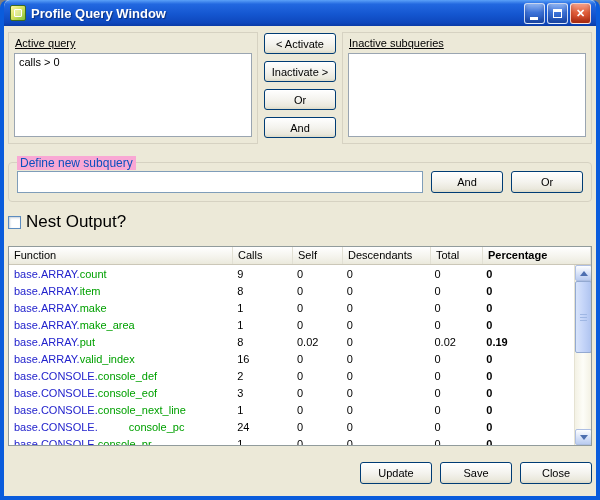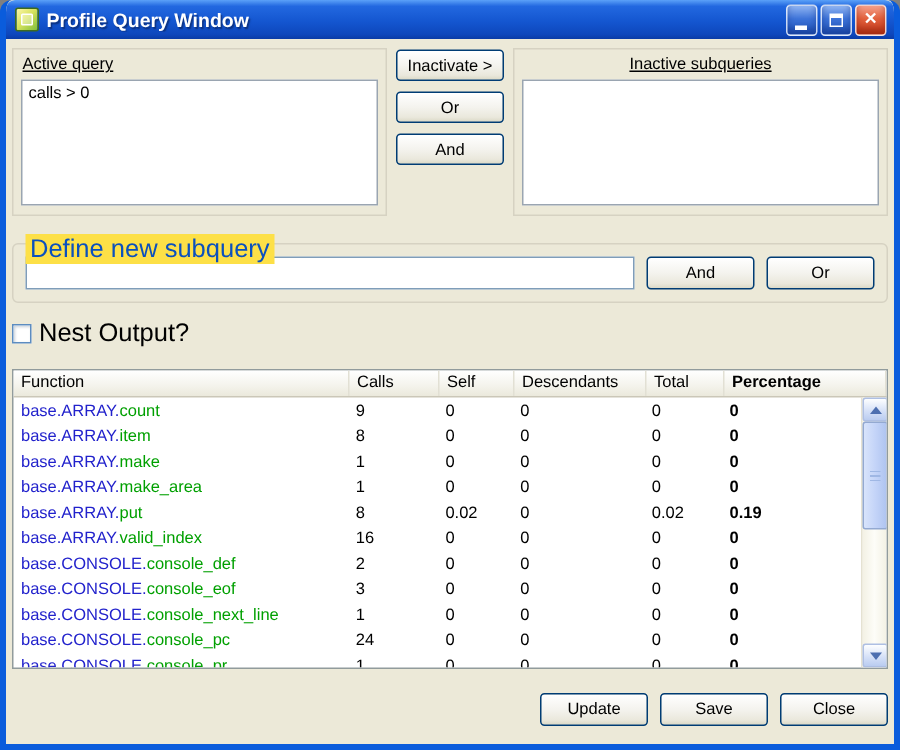--- a/index.html
+++ b/index.html
@@ -59,21 +59,21 @@
   
   .client { padding: 6px 4px 4px; height: 470px; }
   .top-row { display: flex; gap: 6px; height: 112px; }
   .panel {
     border: 1px solid #D6D2C2;
     background: #ECE9D8;
     padding: 3px 5px 6px;
     display: flex; flex-direction: column;
   }
   .panel-active { width: 250px; }
-  .panel-inactive { flex: 1; text-align: center; }
+  .panel-inactive { flex: 1; }
   .panel-label { font-size: 11px; color: #000; margin: 1px 1px 4px; text-decoration: underline; }
   .listbox {
     flex: 1;
     background: #FFFFFF;
     border: 1px solid #9AA5B1;
     overflow: hidden;
     font-size: 11px;
   }
   .list-item { padding: 2px 4px; color: #000; }
   .transfer-col { width: 72px; display: flex; flex-direction: column; gap: 7px; padding-top: 1px; }
@@ -93,22 +93,22 @@
     position: relative;
     margin-top: 18px;
     border: 1px solid #D6D2C2;
     border-radius: 4px;
     height: 40px;
     padding: 8px 8px 8px;
     display: flex; align-items: center; gap: 8px;
   }
   .groupbox-caption {
     position: absolute; top: -7px; left: 8px;
-    background: #fde047; padding: 0 3px;
-    font-size: 17px; color: #0B50BE;
+    background: #f9a8d4; padding: 0 3px;
+    font-size: 12px; color: #0B50BE;
   }
   .textinput {
     flex: 1; height: 22px;
     border: 1px solid #7F9DB9;
     background: #fff;
     font-family: "Liberation Sans", sans-serif;
     font-size: 11px;
     padding: 0 4px;
   }
   .groupbox .xpbtn { width: 72px; height: 22px; }
@@ -205,20 +205,21 @@
 
     <div class="top-row">
       <div class="panel panel-active">
         <div class="panel-label">Active query</div>
         <div class="listbox">
           <div class="list-item">calls &gt; 0</div>
         </div>
       </div>
 
       <div class="transfer-col">
+        <button class="xpbtn">&lt; Activate</button>
         <button class="xpbtn">Inactivate &gt;</button>
         <button class="xpbtn">Or</button>
         <button class="xpbtn">And</button>
       </div>
 
       <div class="panel panel-inactive">
         <div class="panel-label">Inactive subqueries</div>
         <div class="listbox"></div>
       </div>
     </div>
@@ -311,21 +312,21 @@
           </div>
           <div class="trow">
             <div class="tcell col0"><span style="color: rgb(34, 34, 204);">base.CONSOLE.</span><span style="color: rgb(0, 160, 0);">console_next_line</span></div>
             <div class="tcell col1">1</div>
             <div class="tcell col2">0</div>
             <div class="tcell col3">0</div>
             <div class="tcell col4">0</div>
             <div class="tcell col5">0</div>
           </div>
           <div class="trow">
-            <div class="tcell col0"><span style="color: rgb(34, 34, 204);">base.CONSOLE.</span><span style="color: rgb(0, 160, 0);">console_pc</span></div>
+            <div class="tcell col0"><span style="color: rgb(34, 34, 204);">base.CONSOLE.</span><span style="color: rgb(0, 160, 0); margin-left: 31px;">console_pc</span></div>
             <div class="tcell col1">24</div>
             <div class="tcell col2">0</div>
             <div class="tcell col3">0</div>
             <div class="tcell col4">0</div>
             <div class="tcell col5">0</div>
           </div>
           <div class="trow">
             <div class="tcell col0"><span style="color: rgb(34, 34, 204);">base.CONSOLE.</span><span style="color: rgb(0, 160, 0);">console_pr</span></div>
             <div class="tcell col1">1</div>
             <div class="tcell col2">0</div>

